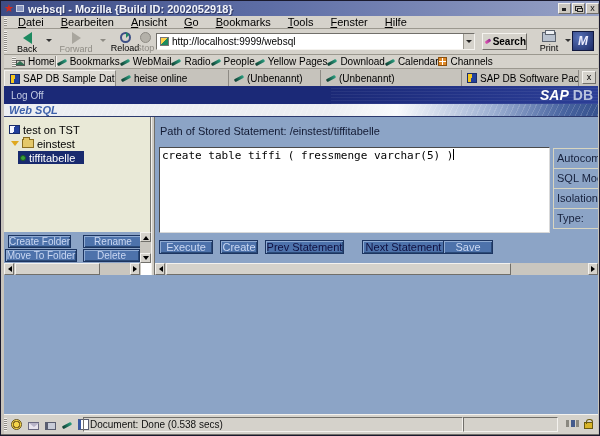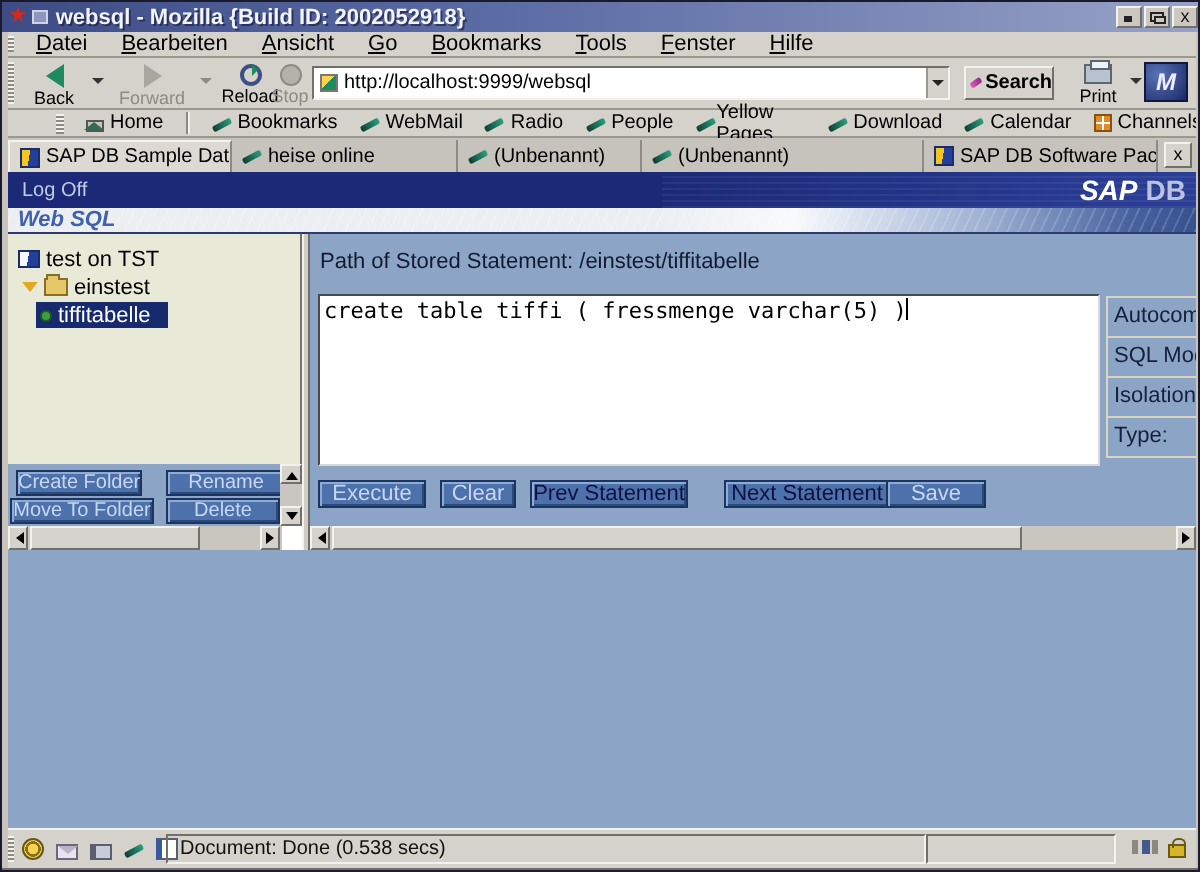--- a/index.html
+++ b/index.html
@@ -68,21 +68,21 @@
   .wand { width:9px; height:3px; background:linear-gradient(90deg,#e45bb5,#8d2a8d);
     transform:rotate(-35deg); border-radius:1px; }
   .printbtn { position:absolute; left:534px; top:1px; }
   .print-ic { width:14px; height:10px; background:#b9c2cf; border:1px solid #5d6570; position:relative; }
   .print-ic::before { content:""; position:absolute; left:2px; top:-3px; width:8px; height:3px; background:#eef1f5; border:1px solid #5d6570; }
   .throbber { position:absolute; left:571px; top:2px; width:22px; height:20px;
     background:radial-gradient(circle at 30% 30%,#5872b8,#1c2a66); border:1px solid #11183d;
     color:#eef; font-weight:bold; font-style:italic; font-size:12px; text-align:center; line-height:19px; }
 
   
-  .pbar { top:54px; height:14px; display:flex; align-items:center; padding-left:27px; gap:11px; font-size:10px; color:#000; }
+  .pbar { top:54px; height:14px; display:flex; align-items:center; padding-left:11px; font-size:10px; color:#000; }
   .pitem { display:inline-flex; align-items:center; gap:3px; }
   .house { width:9px; height:6px; background:#c8c4bc; border:1px solid #555; position:relative; margin-top:3px; }
   .house::before { content:""; position:absolute; left:-2px; top:-5px; width:0; height:0;
     border:5px solid transparent; border-bottom:4px solid #2f6e52; }
   .pen { width:10px; height:10px; position:relative; }
   .pen::before { content:""; position:absolute; left:0; top:4px; width:10px; height:3px;
     background:linear-gradient(90deg,#103c30,#2aa081); transform:rotate(-28deg); border-radius:1px; }
   .chan { width:9px; height:9px; background:#e08a28; border:1px solid #8a5010;
     background-image:linear-gradient(0deg,transparent 45%,#fff 45% 55%,transparent 55%),
                      linear-gradient(90deg,transparent 45%,#fff 45% 55%,transparent 55%); }
@@ -392,21 +392,21 @@
       <div class="path-label">Path of Stored Statement: /einstest/tiffitabelle</div>
       <div class="sqlbox"><span>create table tiffi ( fressmenge varchar(5) )</span><span class="caret"></span></div>
       <div class="opts">
         <div class="opt-row">Autocommit</div>
         <div class="opt-row">SQL Mode</div>
         <div class="opt-row">Isolationlevel</div>
         <div class="opt-row">Type:</div>
       </div>
       <div class="action-row">
         <div class="webbtn" style="left:4px;width:54px;">Execute</div>
-        <div class="webbtn" style="left:65px;width:38px;">Clear</div>
+        <div class="webbtn" style="left:65px;width:38px;">Create</div>
         <div class="webbtn dark" style="left:110px;width:79px;">Prev Statement</div>
         <div class="webbtn dark" style="left:207px;width:83px;">Next Statement</div>
         <div class="webbtn" style="left:288px;width:50px;">Save</div>
       </div>
     </div>
 
     <div class="abs hscroll-right">
       <span class="sb-btn" style="left:0;top:0;width:10px;height:12px;">
           <span class="tri-l"></span>
         </span>

